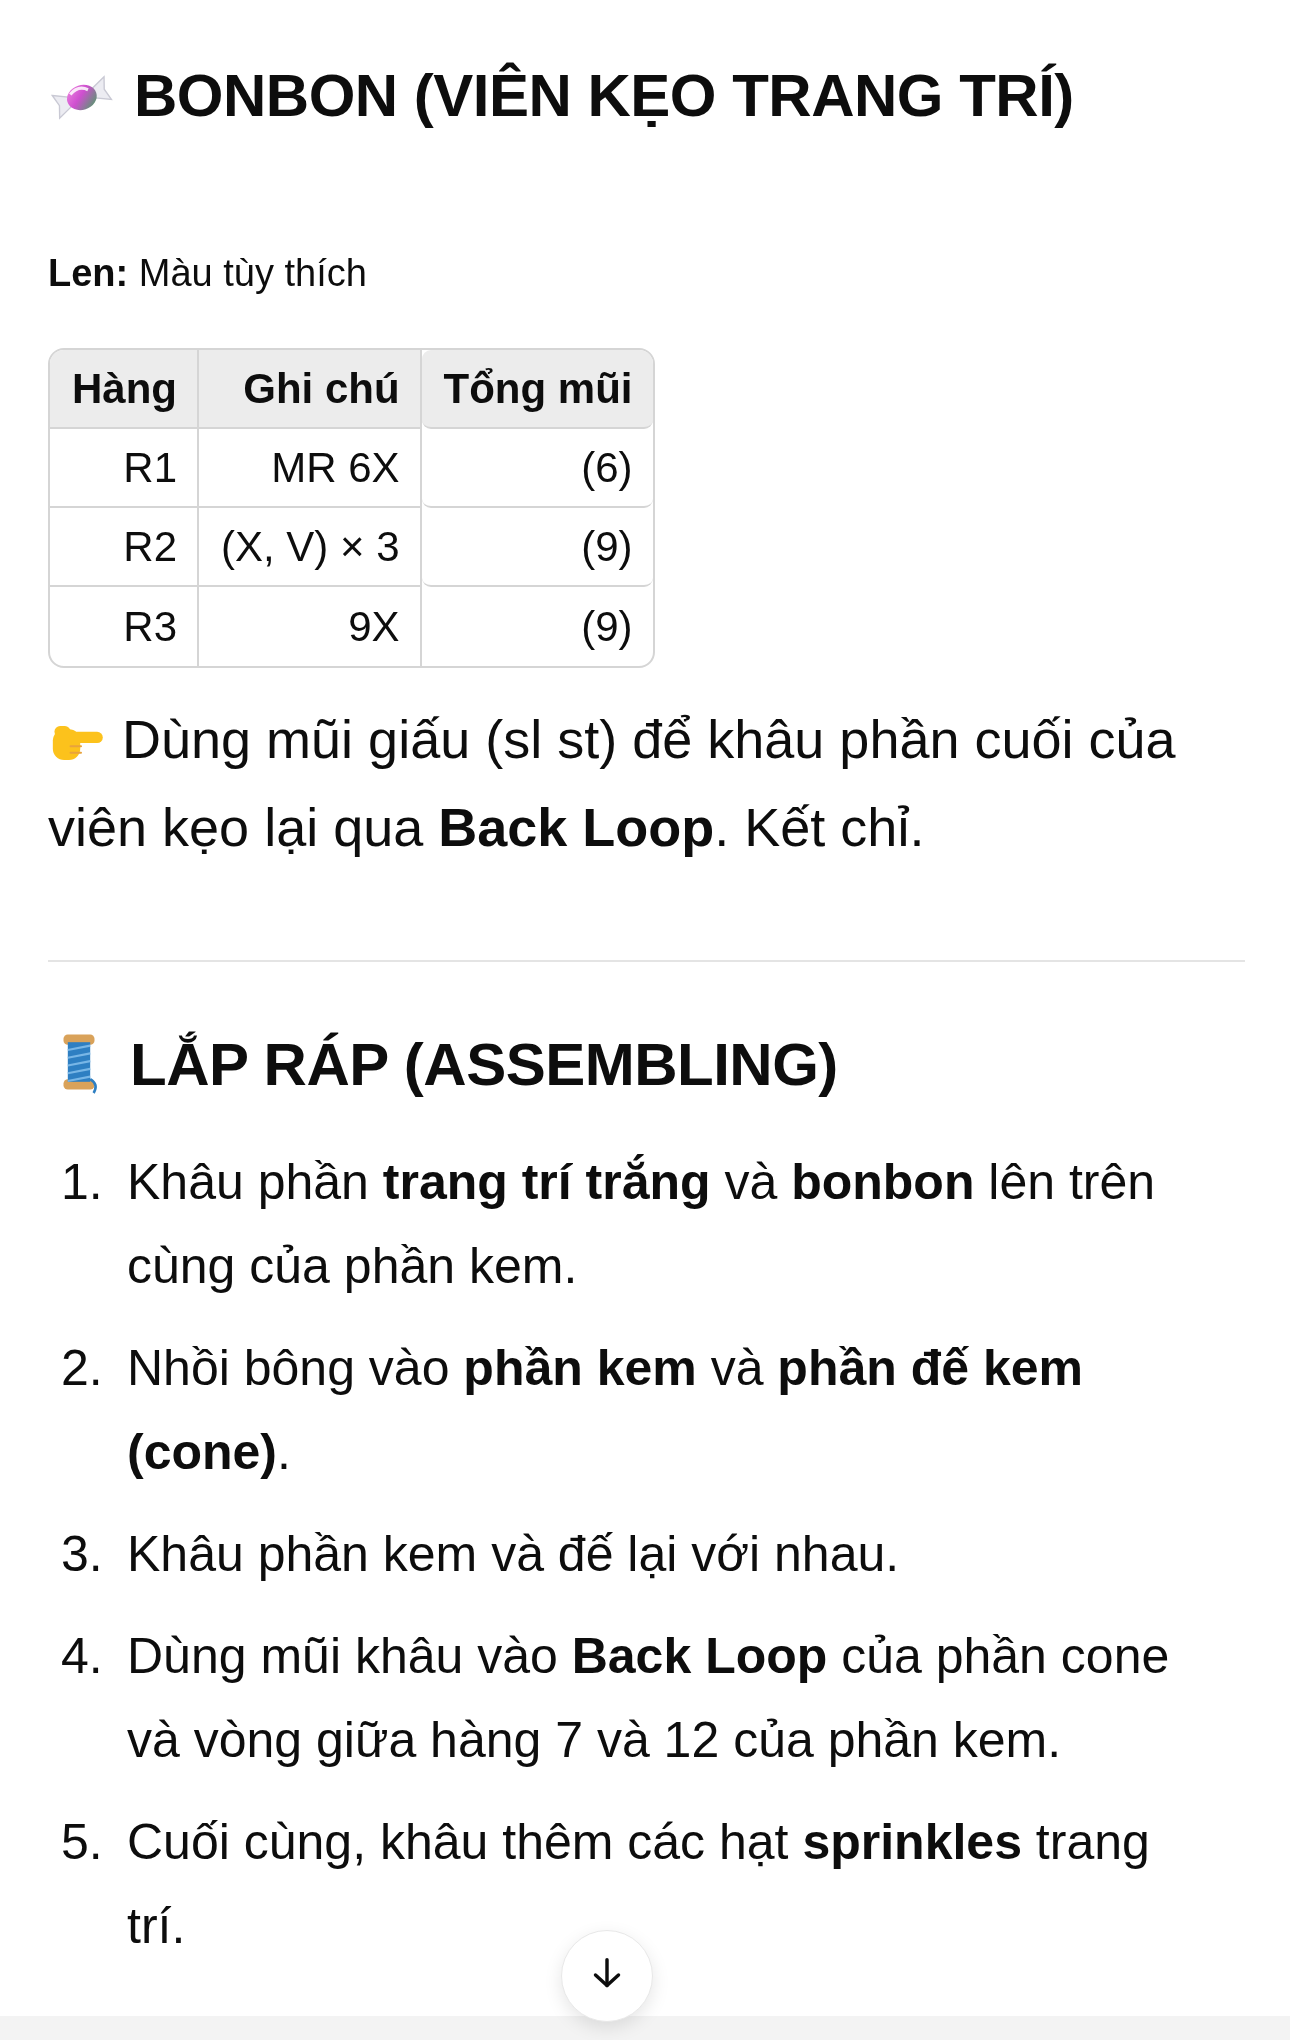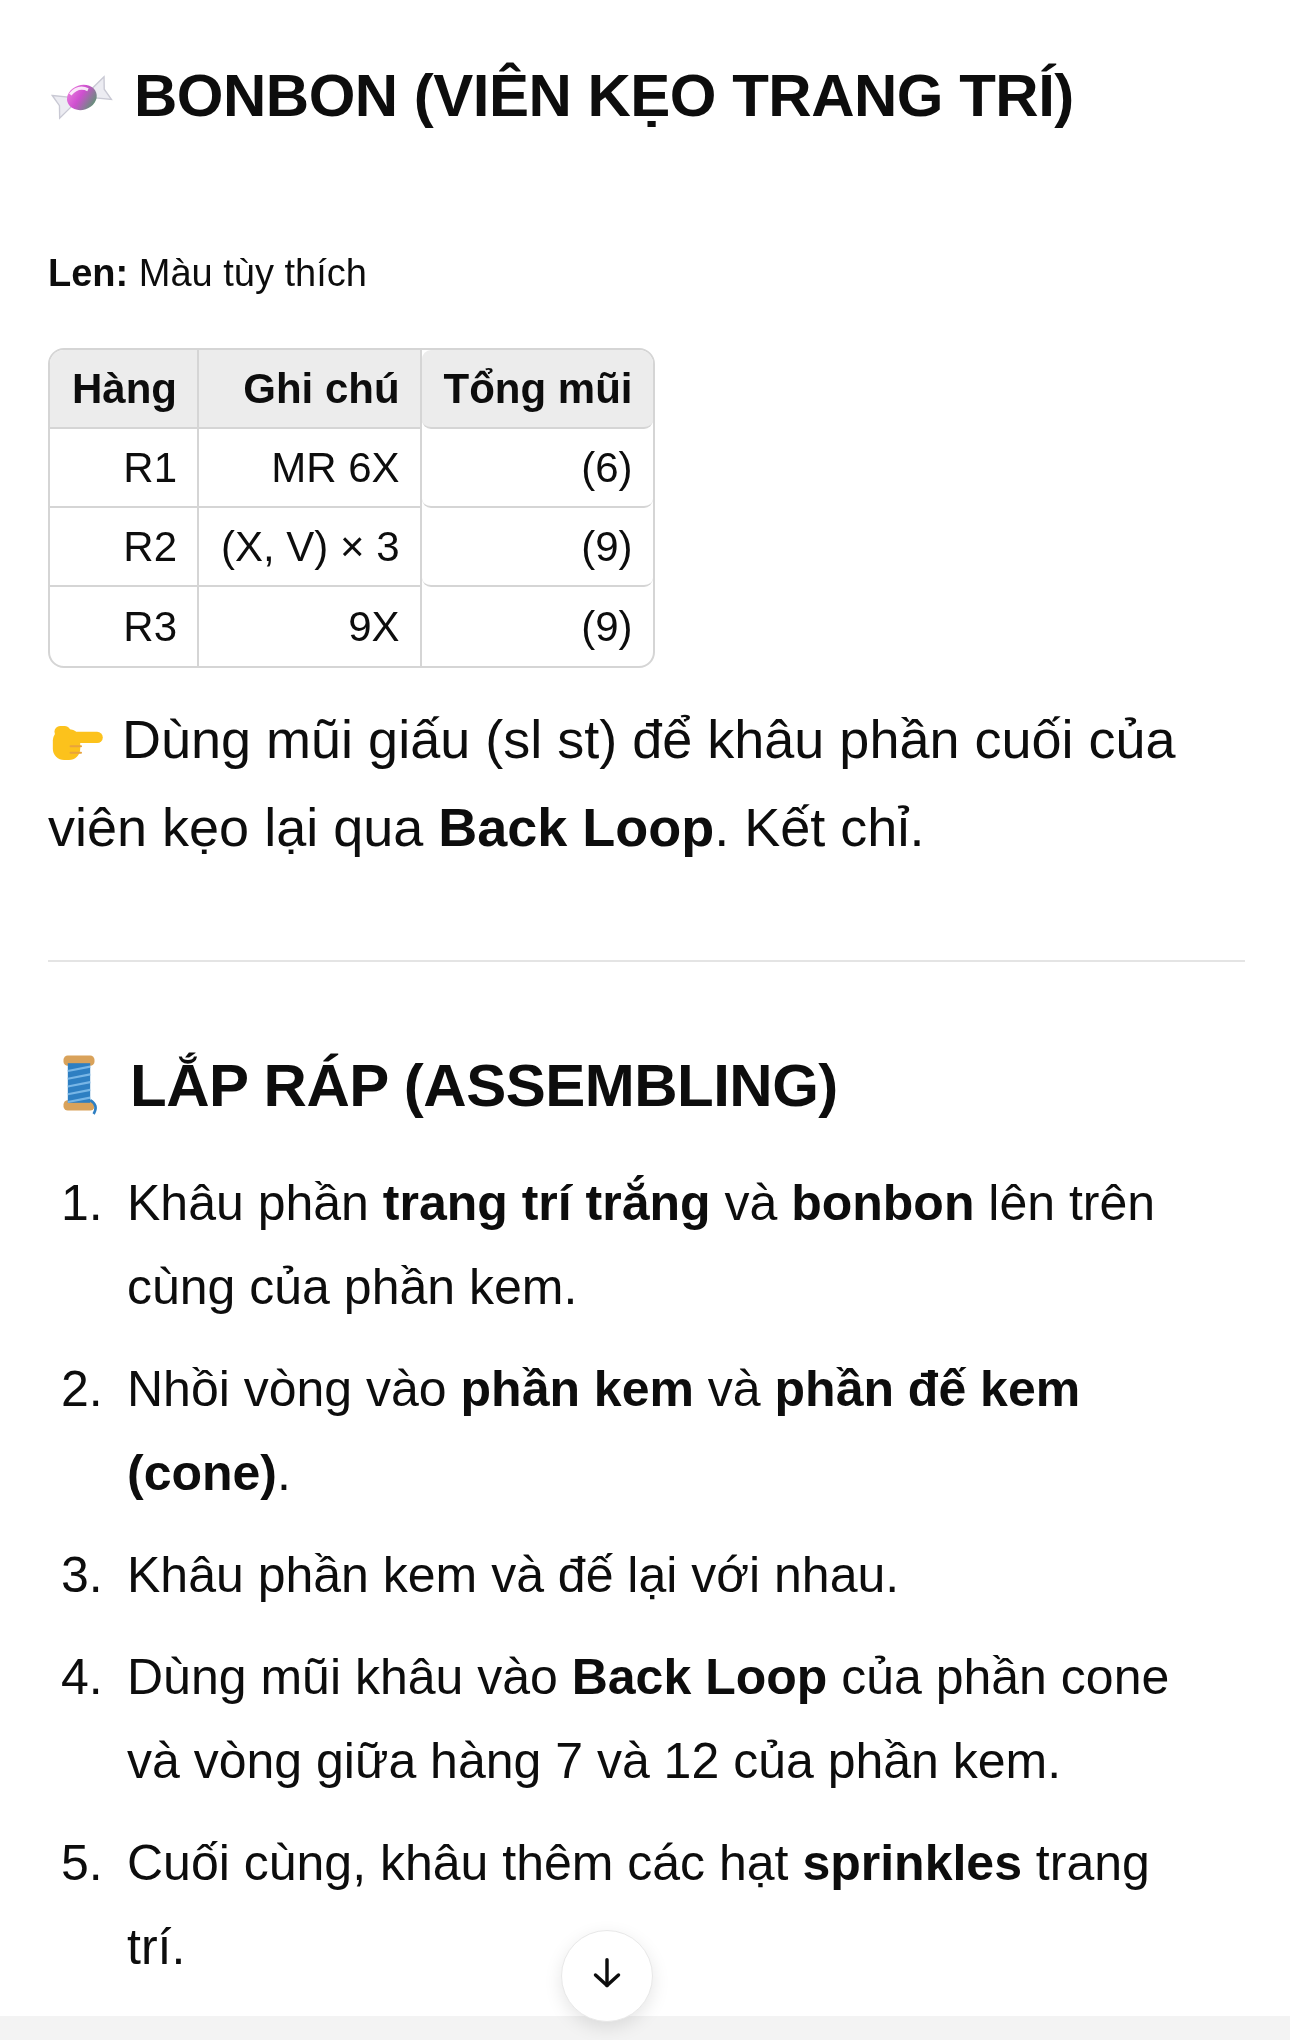--- a/index.html
+++ b/index.html
@@ -52,21 +52,21 @@
 
   
   .note { margin-top:28px; font-size:54px; line-height:78px; }
   .note .inline-icon { display:inline-block; vertical-align:-10px; margin-right:16px; }
   strong { font-weight:700; }
 
   
   .divider { margin-top:94px; height:2px; background:#e4e4e4; border:none; }
 
   
-  .h2 { margin-top:88px; }
+  .h2 { margin-top:67px; }
 
   
   .steps { margin-top:39px; list-style:none; }
   .step { display:flex; margin-bottom:18px; font-size:50px; line-height:84px; }
   .step .num { flex:0 0 79px; padding-left:13px; }
   .step .txt { flex:1 1 auto; }
 
   
   .scroll-btn {
     position:absolute;
@@ -185,21 +185,21 @@
     </div>
 
     
     <ol class="steps">
       <li class="step">
         <span class="num">1.</span>
         <span class="txt"><span>Khâu phần </span><strong>trang trí trắng</strong><span> và </span><strong>bonbon</strong><span> lên trên</span><br><span>cùng của phần kem.</span></span>
       </li>
       <li class="step">
         <span class="num">2.</span>
-        <span class="txt"><span>Nhồi vòng vào </span><strong>phần kem</strong><span> và </span><strong>phần đế kem</strong><br><strong>(cone)</strong><span>.</span></span>
+        <span class="txt"><span>Nhồi bông vào </span><strong>phần kem</strong><span> và </span><strong>phần đế kem</strong><br><strong>(cone)</strong><span>.</span></span>
       </li>
       <li class="step">
         <span class="num">3.</span>
         <span class="txt"><span>Khâu phần kem và đế lại với nhau.</span></span>
       </li>
       <li class="step">
         <span class="num">4.</span>
         <span class="txt"><span>Dùng mũi khâu vào </span><strong>Back Loop</strong><span> của phần cone</span><br><span>và vòng giữa hàng 7 và 12 của phần kem.</span></span>
       </li>
       <li class="step">

